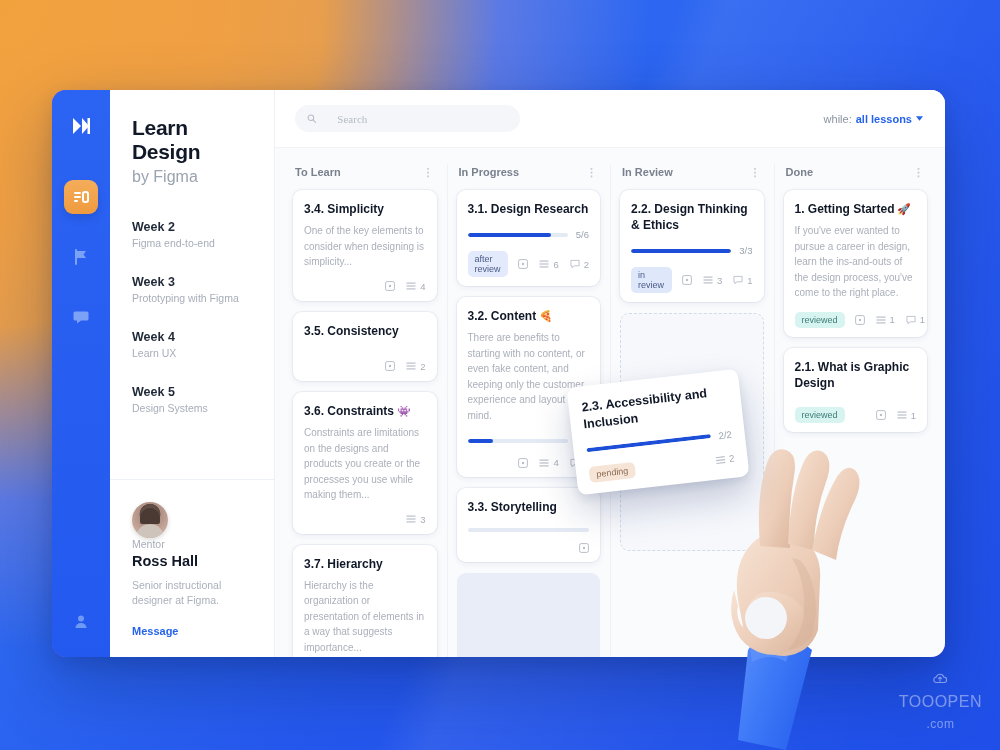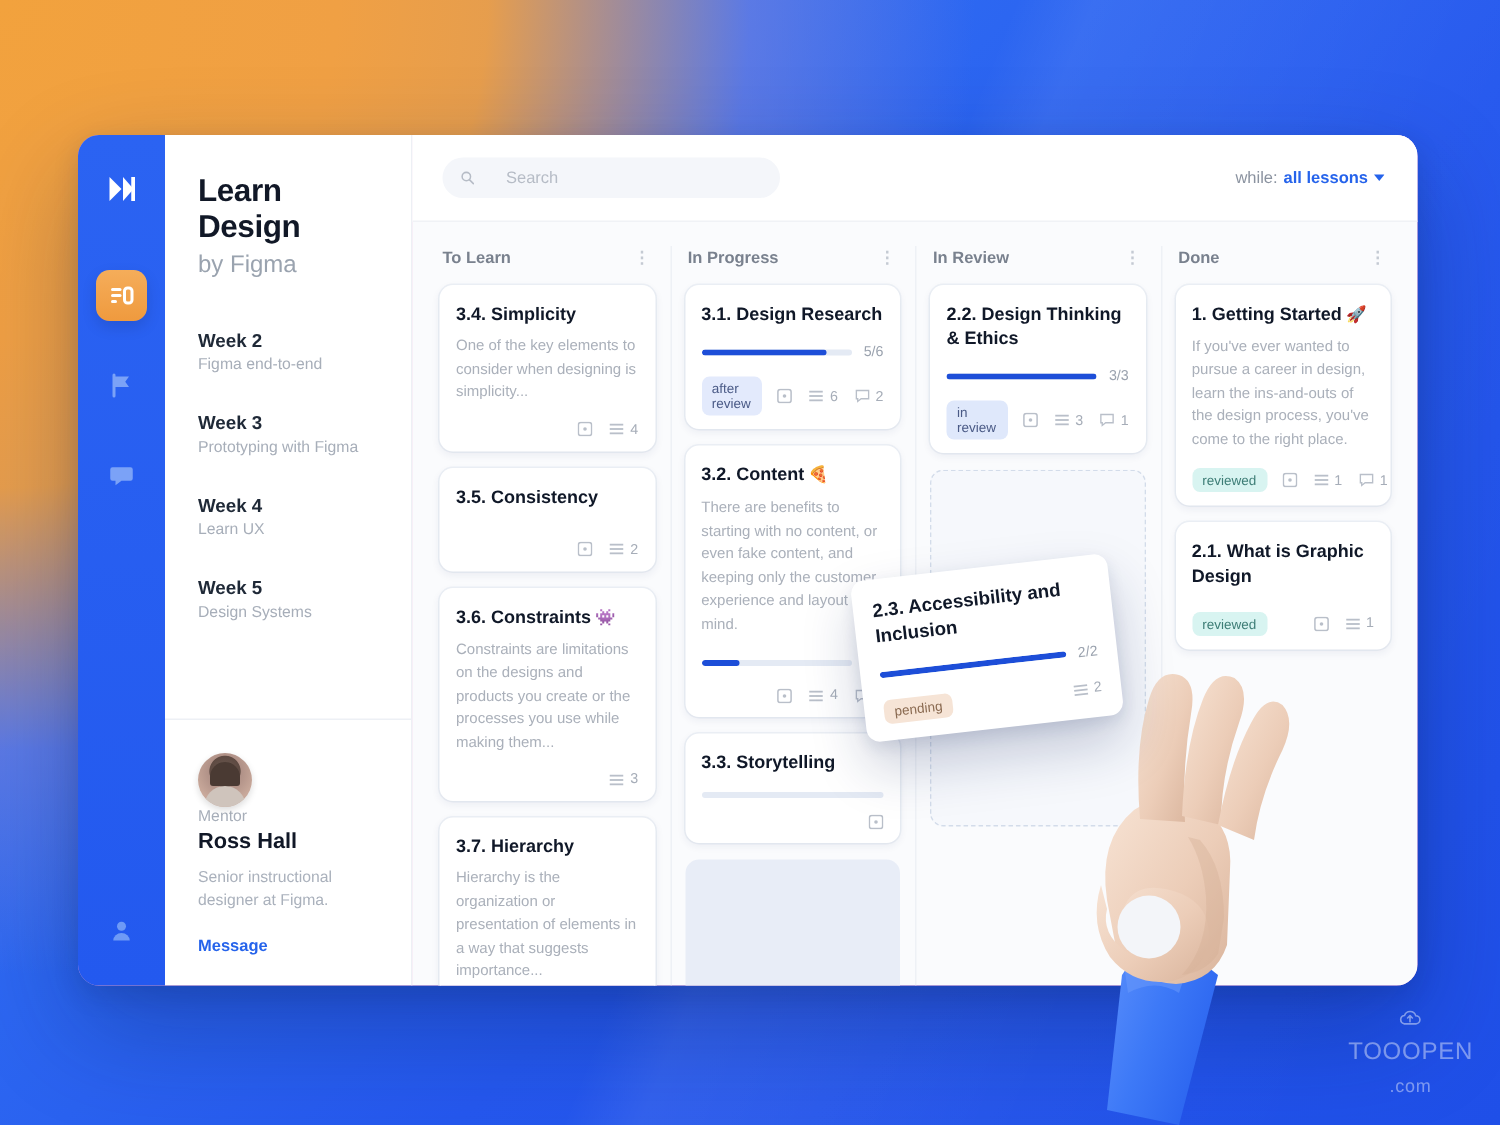--- a/index.html
+++ b/index.html
@@ -24,21 +24,21 @@
     position: absolute; inset: 0;
     background: linear-gradient(112deg, rgba(255,255,255,0.00) 52%, rgba(255,255,255,0.07) 56%, rgba(255,255,255,0.02) 75%, rgba(255,255,255,0.00) 90%);
   }
 
   
   .window {
     position: absolute;
     left: 52px; top: 90px;
     width: 893px; height: 567px;
     border-radius: 14px;
-    background: #f9a8d4;
+    background: #8b5cf6;
     box-shadow: 0 28px 70px rgba(8,28,80,0.30), 0 6px 18px rgba(8,28,80,0.14);
     display: flex;
     overflow: hidden;
   }
 
   
   .rail {
     width: 58px; flex: 0 0 58px;
     background: linear-gradient(180deg,#2b63f2 0%, #2359ef 100%);
     display: flex; flex-direction: column; align-items: center;
@@ -110,21 +110,21 @@
   }
   .search {
     width: 225px; height: 27px; border-radius: 14px;
     background: #f4f6fa;
     display: flex; align-items: center; gap: 8px;
     padding: 0 12px;
   }
   .search input {
     border: none; outline: none; background: transparent;
     font-size: 11px; color: #6b7280; width: 100%;
-    font-family: Liberation Sans, sans-serif;
+    font-family: Liberation Serif, serif;
     margin-left: 13px;
   }
   .search input::placeholder { color: #b6bcc6; }
   .view { margin-left: auto; font-size: 11px; color: #8b93a0; display:flex; align-items:center; gap:4px;}
   .view b { color: #2563eb; font-weight: 600; }
 
   
   .board { flex: 1; display: flex; padding: 14px 8px 0 8px; min-height: 0; }
   .col {
     flex: 1 1 0; min-width: 0;

